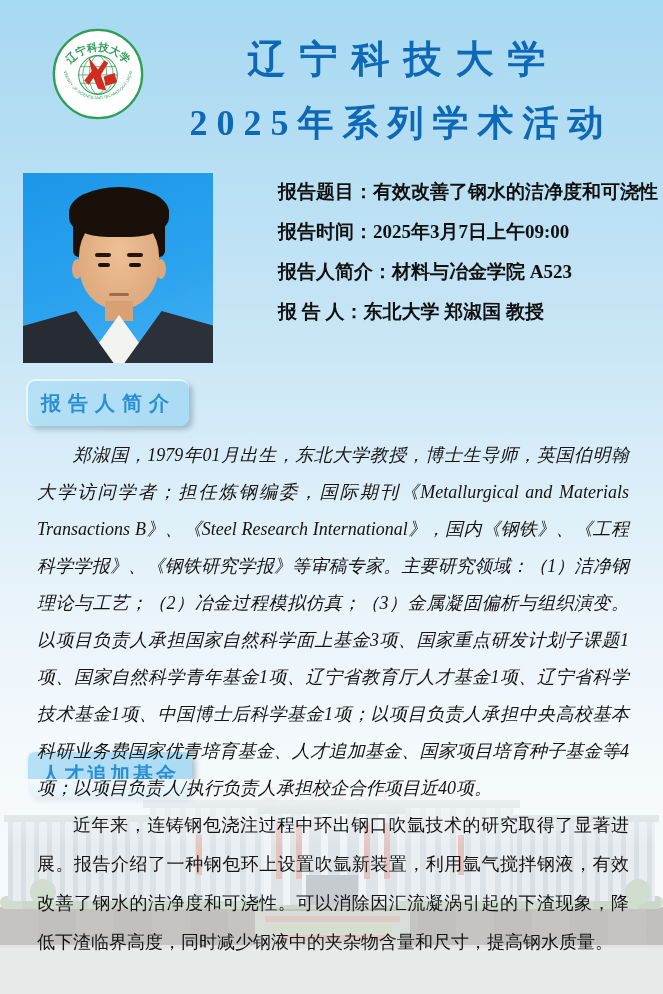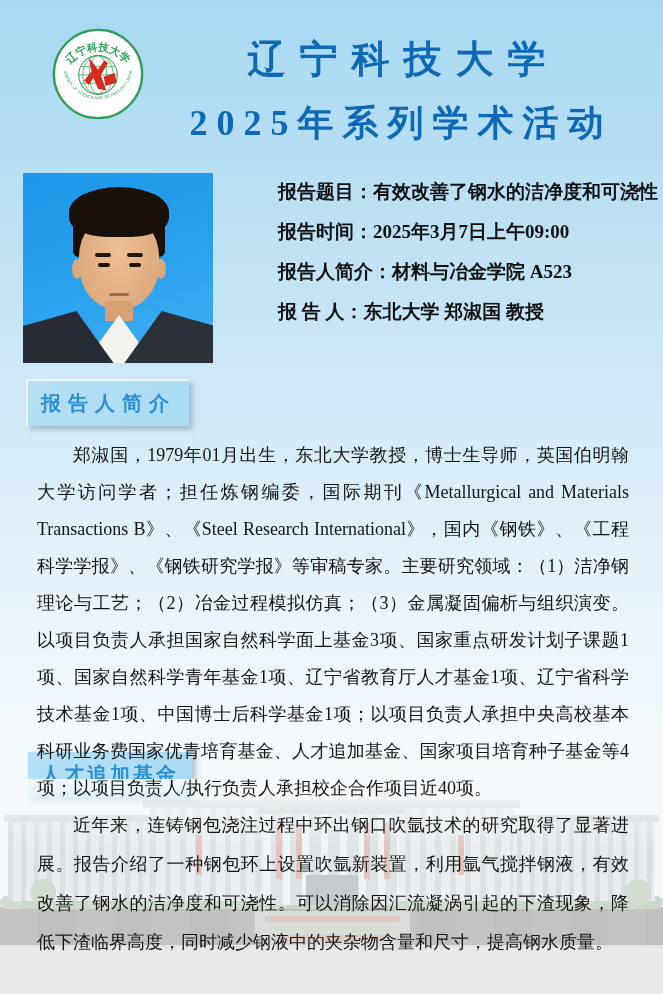--- a/index.html
+++ b/index.html
@@ -42,27 +42,27 @@
               clip-path:polygon(42% 0,100% 28%,100% 100%,0 100%); }
   
   .details { position:absolute; left:278px; top:172px; width:370px; }
   .info-row { height:40px; line-height:40px; font-size:19px; font-weight:bold; color:#111;
               white-space:nowrap; }
   
   .sec-box { position:absolute; left:26px; display:inline-block; padding:9px 13px;
              background:linear-gradient(135deg,#b6e0f5 0%,#a9dbf3 100%);
              border-top:2px solid #e9f6fd; border-left:2px solid #e9f6fd;
              box-shadow:4px 4px 5px rgba(110,135,155,.45);
-             color:#2a8ed2; font-size:20px; font-weight:bold; }
+             color:#2a8ed2; font-size:20px; font-weight:bold;border-radius:9px; }
   .sec-box-1 { top:379px; letter-spacing:7px; }
   .sec-box-2 { top:750px; letter-spacing:3px; }
   
   .para { position:absolute; left:37px; width:592px; color:#141414; text-align:justify;
           text-indent:2em; font-size:18px; z-index:2; }
-  .para-bio { top:437px; line-height:37px; }
+  .para-bio { top:437px; line-height:37px;font-style:italic; }
   .para-abs { top:806px; line-height:39px; }
   
   .campus { position:absolute; left:0; bottom:0; width:663px; height:215px; opacity:.3; z-index:0; }
   .campus * { position:absolute; }
   .c-plaza { left:0; top:168px; width:663px; height:47px; background:#c9c6bf; }
   .c-plaza-edge { left:0; top:164px; width:663px; height:5px; background:#b5b1a8; }
   .c-wall { left:0; top:128px; width:663px; height:38px;
             background:repeating-linear-gradient(90deg,#55493d 0 38px,#473d32 38px 76px); }
   .c-hedge { left:0; top:117px; width:663px; height:13px; border-radius:6px;
              background:repeating-linear-gradient(90deg,#7d9b68 0 22px,#6a8a57 22px 44px); }

